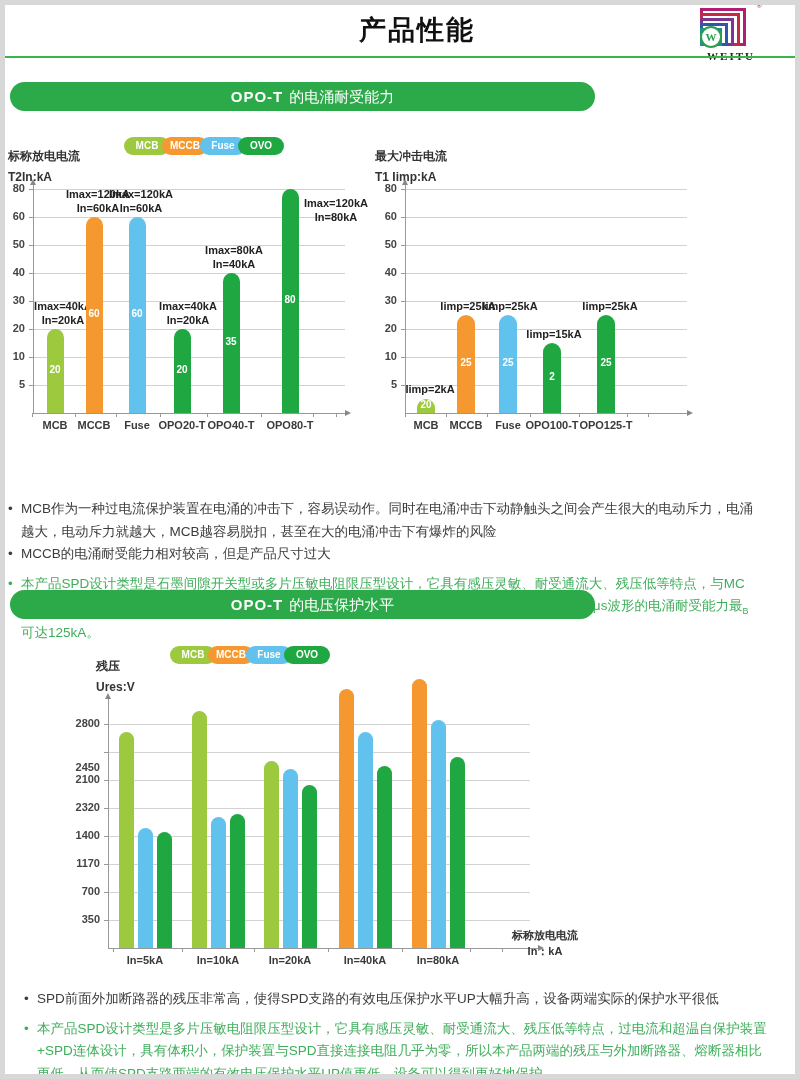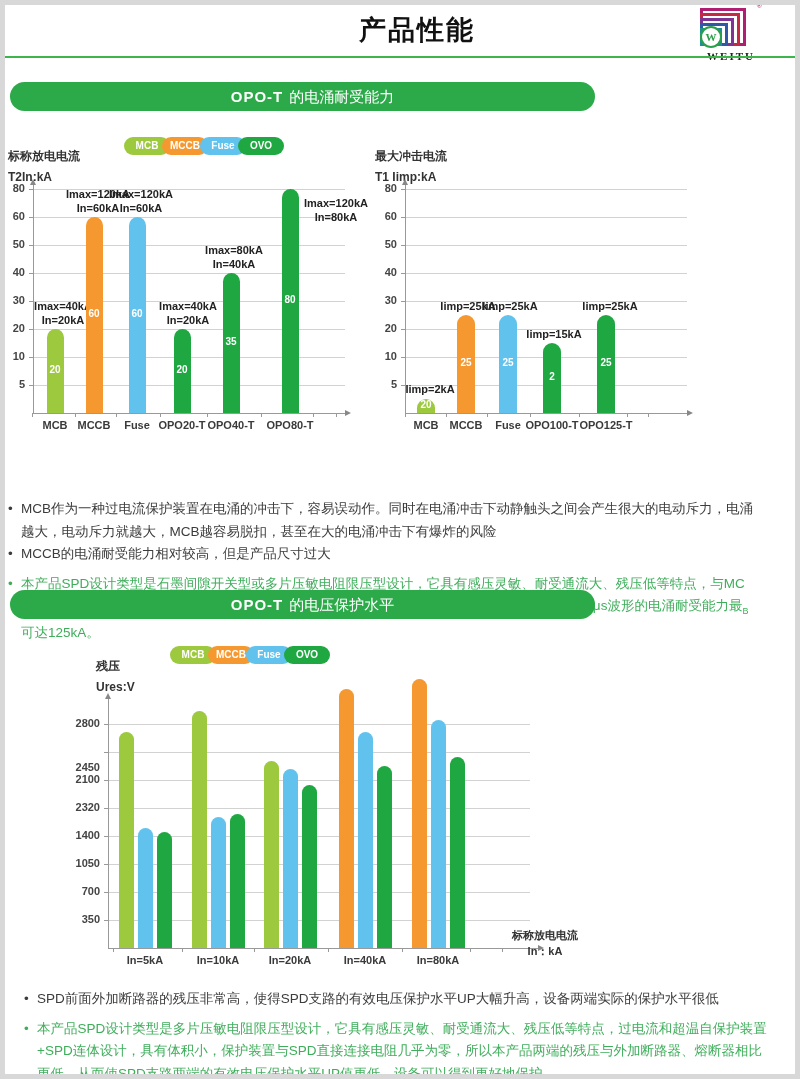--- a/index.html
+++ b/index.html
@@ -248,21 +248,21 @@
   <div class="chart" id="chart-residual" style="left:60px;top:655px;width:660px;height:320px;">
       <div class="ctitle" style="left: 36px; top: 3px;">残压</div>
       <div class="cylab" style="left: 36px; top: 25px;">Ures:V</div>
       <div class="gridline" style="left: 48px; top: 265px; width: 422px;"></div>
       <div class="ylab" style="left: 0px; top: 258px; width: 40px;">350</div>
       <div class="ytick" style="left: 44px; top: 265px;"></div>
       <div class="gridline" style="left: 48px; top: 237px; width: 422px;"></div>
       <div class="ylab" style="left: 0px; top: 230px; width: 40px;">700</div>
       <div class="ytick" style="left: 44px; top: 237px;"></div>
       <div class="gridline" style="left: 48px; top: 209px; width: 422px;"></div>
-      <div class="ylab" style="left: 0px; top: 202px; width: 40px;">1050</div>
+      <div class="ylab" style="left: 0px; top: 202px; width: 40px;">1170</div>
       <div class="ytick" style="left: 44px; top: 209px;"></div>
       <div class="gridline" style="left: 48px; top: 181px; width: 422px;"></div>
       <div class="ylab" style="left: 0px; top: 174px; width: 40px;">1400</div>
       <div class="ytick" style="left: 44px; top: 181px;"></div>
       <div class="gridline" style="left: 48px; top: 153px; width: 422px;"></div>
       <div class="ylab" style="left: 0px; top: 146px; width: 40px;">2320</div>
       <div class="ytick" style="left: 44px; top: 153px;"></div>
       <div class="gridline" style="left: 48px; top: 125px; width: 422px;"></div>
       <div class="ylab" style="left: 0px; top: 118px; width: 40px;">2100</div>
       <div class="ytick" style="left: 44px; top: 125px;"></div>

